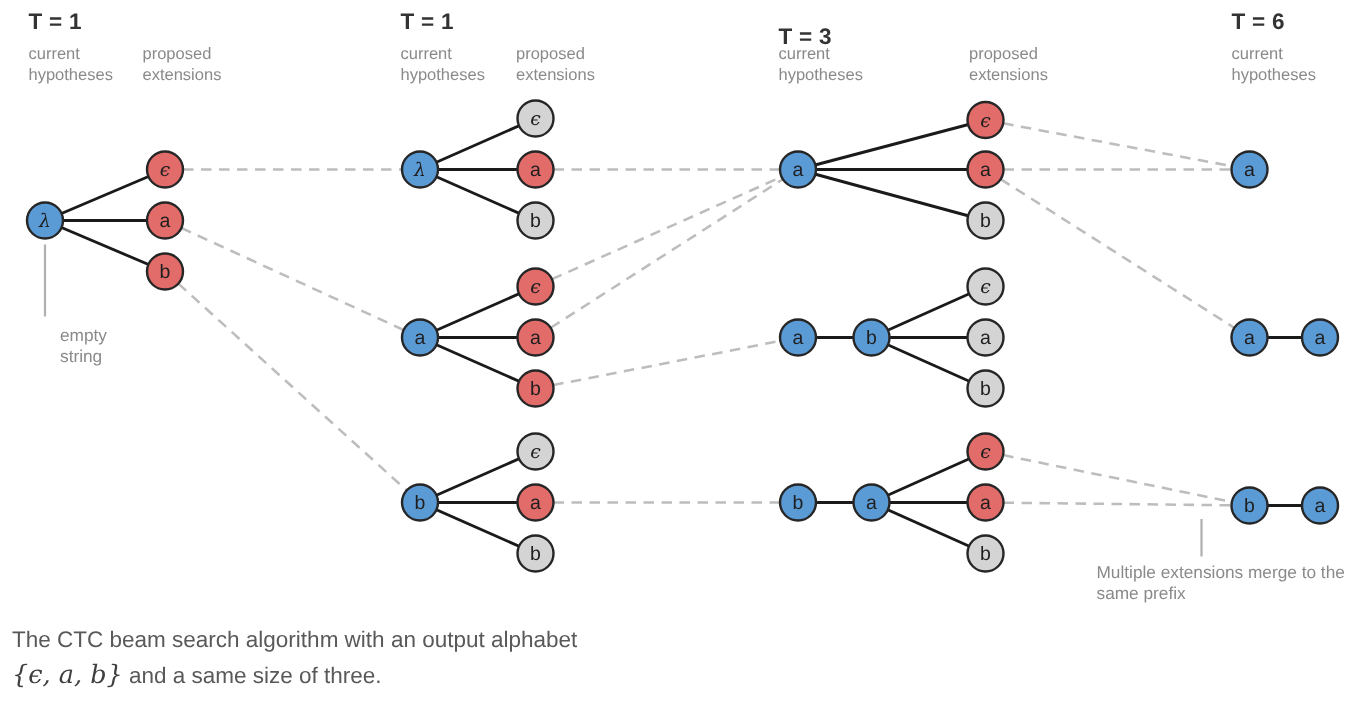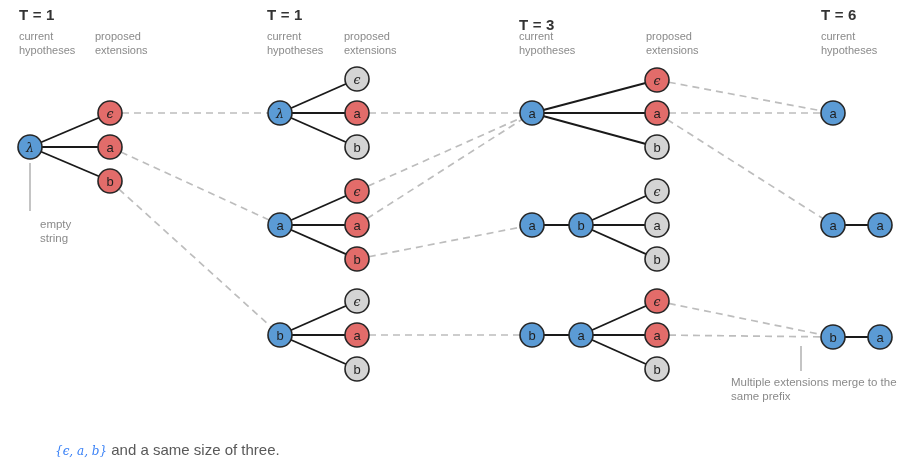--- a/index.html
+++ b/index.html
@@ -17,21 +17,21 @@
   .note{
     position:absolute;font-size:11.5px;line-height:14px;color:#8a8a8a;
   }
   .note.empty{left:18px;top:217px;width:48px;margin-left:22px;}
   .note.merge{left:731px;top:375px;width:175px;}
   .caption{
     position:absolute;left:8px;top:416px;width:520px;
     font-size:15px;line-height:22.5px;color:#595959;
   }
   .caption .math{
-    font-family:"DejaVu Serif",serif;font-style:italic;font-size:12px;color:#3b82f6;margin-left:47px;
+    font-family:"DejaVu Serif",serif;font-style:italic;font-size:17px;color:#404040;
   }
   
   text.nlabel{font-family:"Liberation Sans",sans-serif;font-size:13px;fill:#1f1f1f;}
   text.nlabel.greek{font-family:"DejaVu Serif",serif;font-style:italic;font-size:12.5px;}
 </style>
 </head>
 <body>
 
 <div class="stage">
 
@@ -228,17 +228,17 @@
   <div class="col-sublabel" style="left:267px;top:29px">current hypotheses</div>
   <div class="col-sublabel" style="left:344px;top:29px">proposed extensions</div>
   <div class="col-sublabel" style="left:519px;top:29px">current hypotheses</div>
   <div class="col-sublabel" style="left:646px;top:29px">proposed extensions</div>
   <div class="col-sublabel" style="left:821px;top:29px">current hypotheses</div>
 
   <div class="note empty">empty string</div>
   <div class="note merge">Multiple extensions merge to the same prefix</div>
 
   <div class="caption">
-    <br>
+    <span>The CTC beam search algorithm with an output alphabet</span><br>
     <span class="math">{ϵ, a, b}</span><span> and a same size of three.</span>
   </div>
 
 </div>
 
 </body></html>

